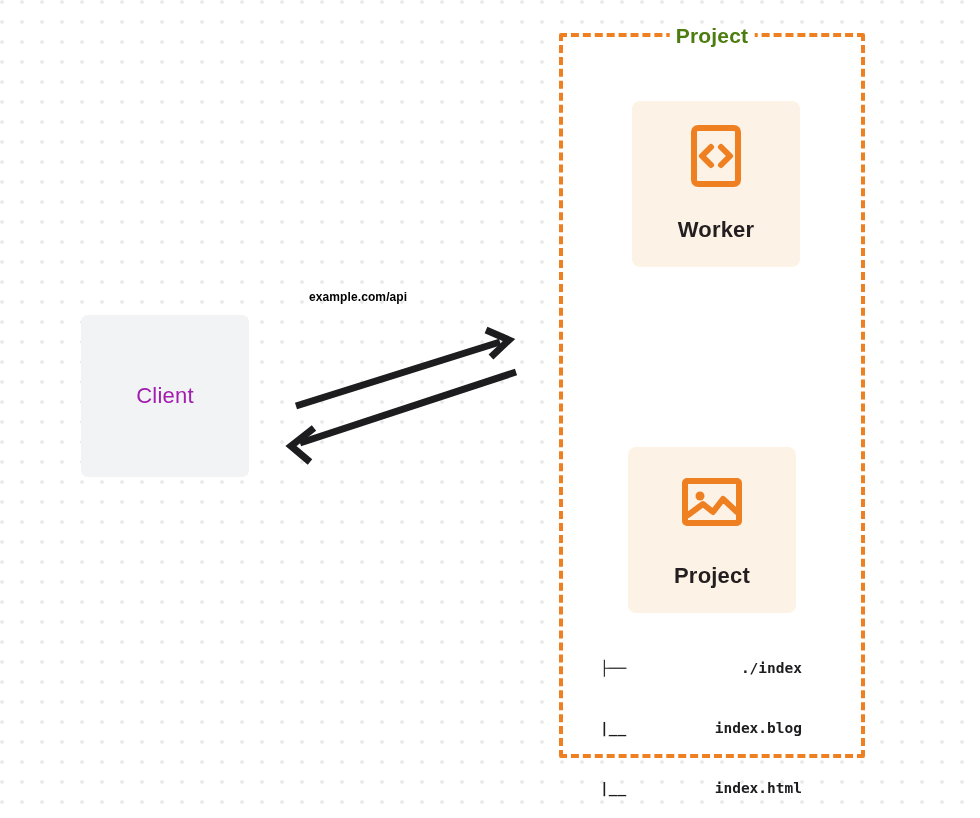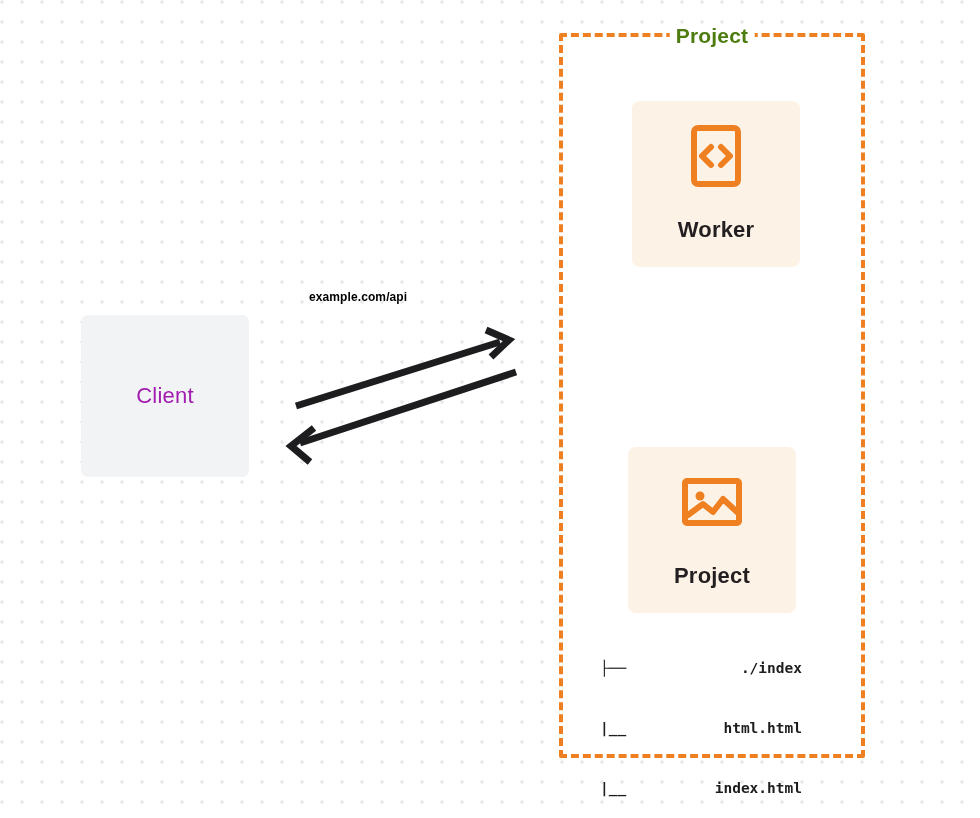--- a/index.html
+++ b/index.html
@@ -196,21 +196,21 @@
     <span class="node-label">Project</span>
   </div>
 
   <div id="file-tree">
     <div class="tree-row">
       <span class="tree-branch">├──</span>
       <span class="tree-name">./index</span>
     </div>
     <div class="tree-row indent">
       <span class="tree-branch">|__</span>
-      <span class="tree-name">html.html</span>
+      <span class="tree-name">index.blog</span>
     </div>
     <div class="tree-row indent">
       <span class="tree-branch">|__</span>
       <span class="tree-name">index.html</span>
     </div>
     
   </div>
 
 </div>
 

